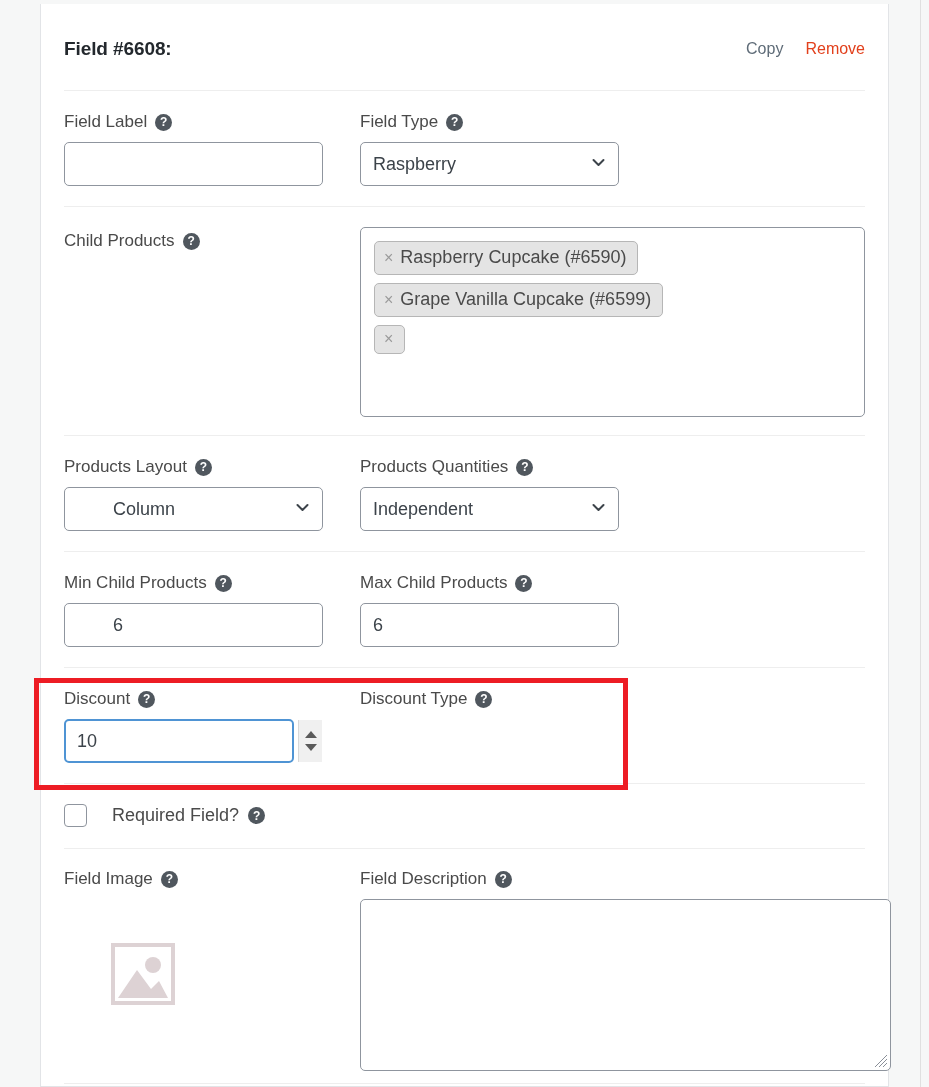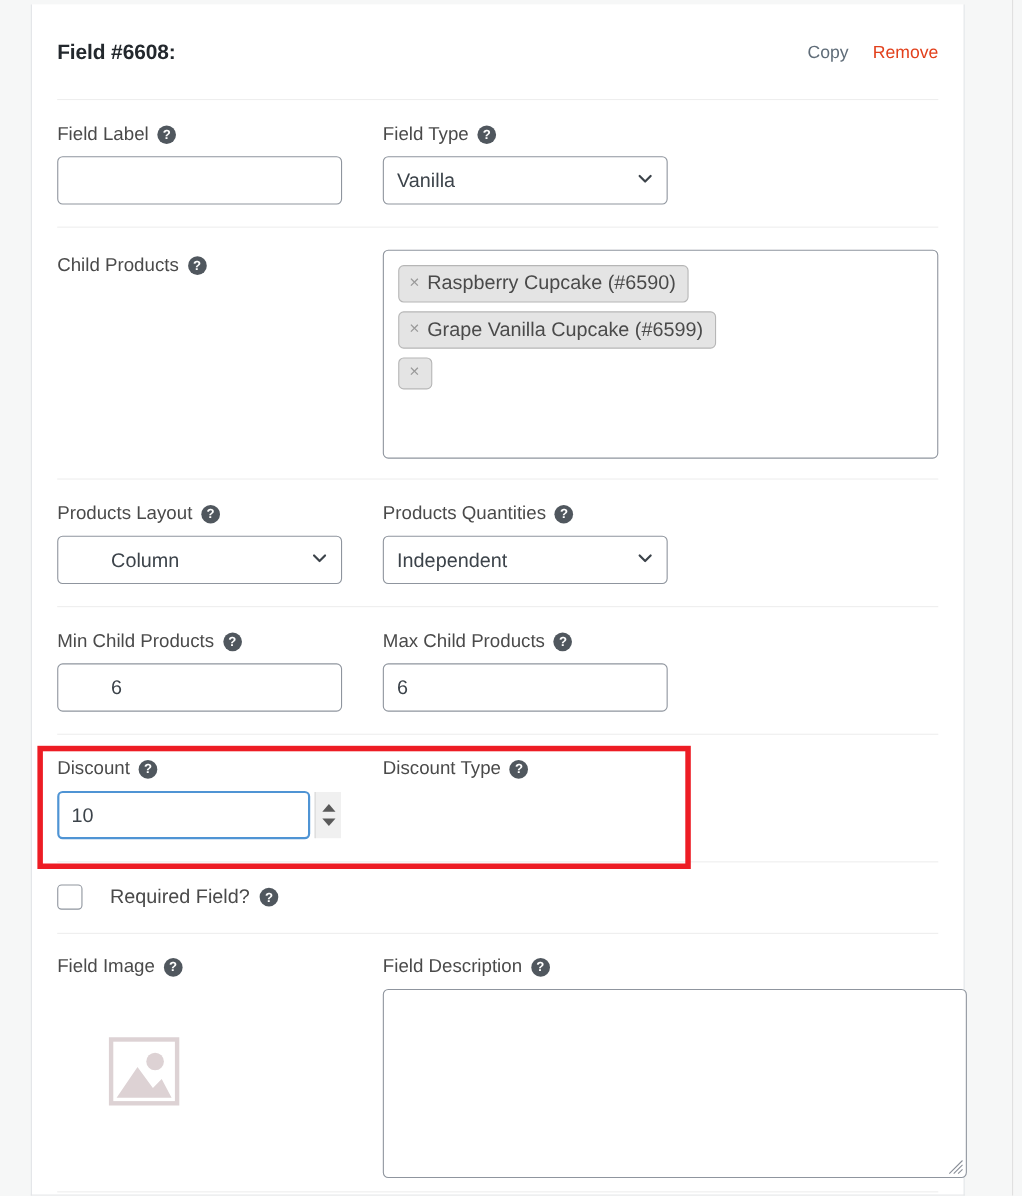--- a/index.html
+++ b/index.html
@@ -13,21 +13,21 @@
   .page-wrap { position: absolute; inset: 0; background: #f6f7f7; }
 
   
   .right-rule {
     position: absolute; top: 0; bottom: 0; left: 920px;
     width: 1px; background: #e0e0e0;
   }
 
   .card {
     position: absolute;
-    left: 28px; top: 4px;
+    left: 40px; top: 4px;
     width: 849px;
     min-height: 1083px;
     background: #ffffff;
     border: 1px solid #e2e4e7;
     border-top: none;
   }
 
   .inner { padding: 0 23px; }
 
   
@@ -223,21 +223,21 @@
             <span class="help">?</span>
           </div>
           <input class="control txt" type="text" value="" style="">
         </div>
         <div class="col right">
           <div class="fld-label">
             <span>Field Type</span>
             <span class="help">?</span>
           </div>
           <div class="control select-box wide">
-            <span>Vanilla</span>
+            <span>Raspberry</span>
             <span class="chevron">
               <svg width="13" height="13" viewBox="0 0 13 13">
                   <path d="M1.5 4 L6.5 9 L11.5 4" fill="none" stroke="#3c434a" stroke-width="2" stroke-linecap="round" stroke-linejoin="round"></path>
                 </svg>
             </span>
           </div>
         </div>
       </div>
 
       <div class="ms-row">

